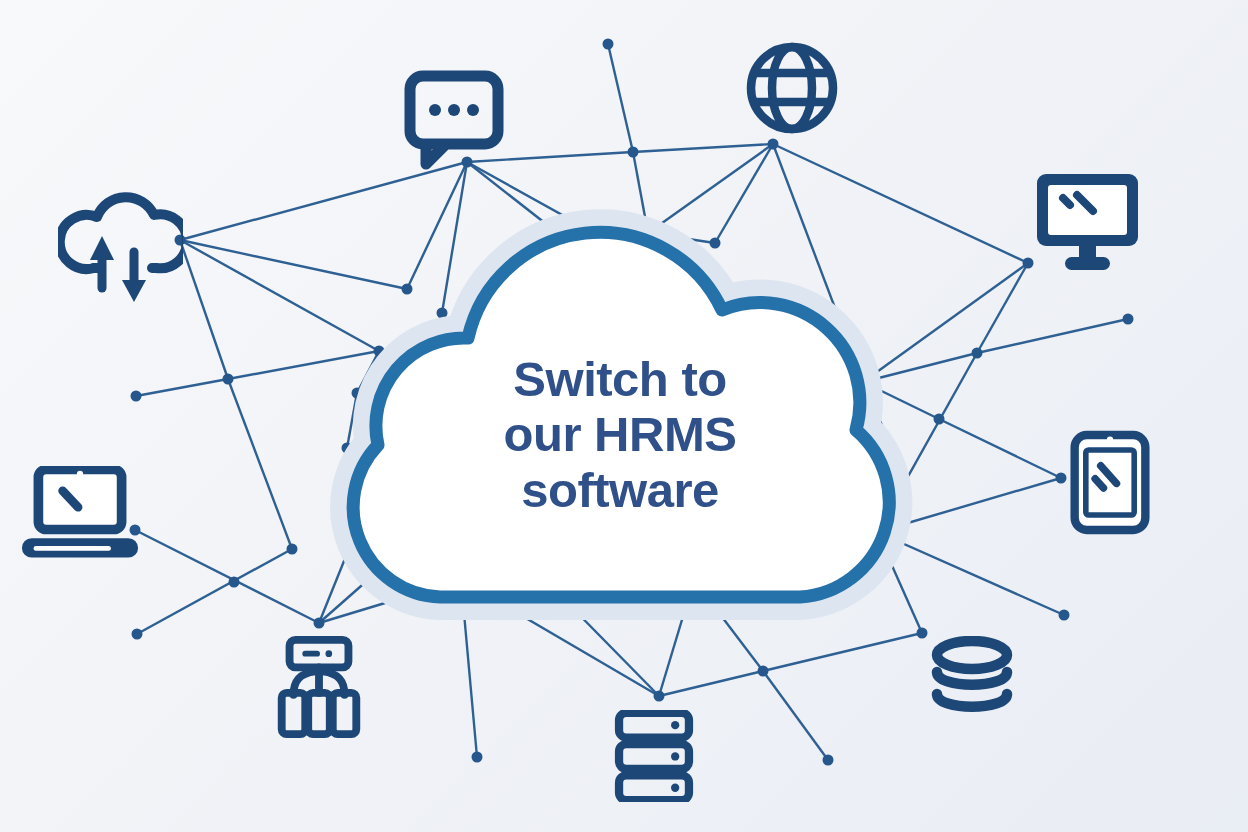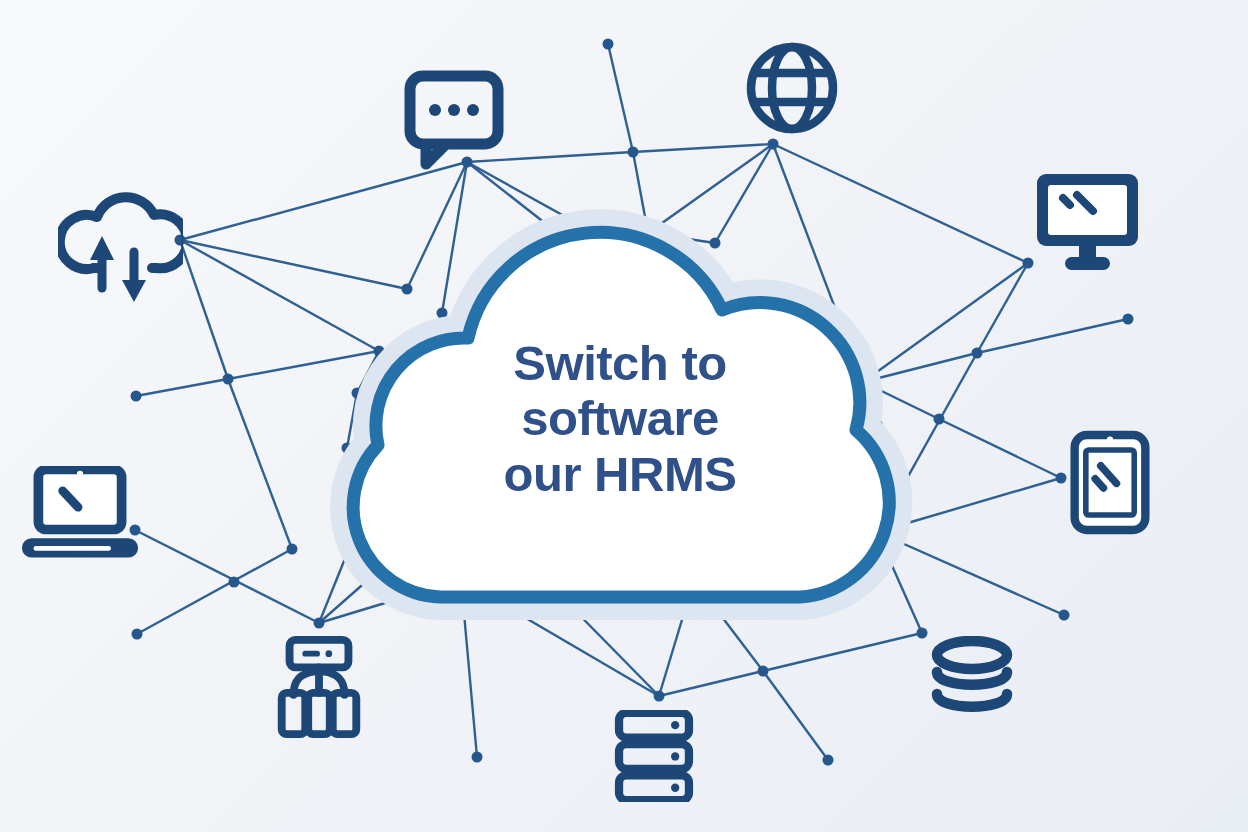--- a/index.html
+++ b/index.html
@@ -5,21 +5,21 @@
   html,body{margin:0;padding:0;background:#dfe3ea;}
   .stage{
     position:relative;width:1248px;height:832px;overflow:hidden;
     background:linear-gradient(135deg,#f8f9fb 0%,#f1f3f7 45%,#e9edf4 100%);
     font-family:"Liberation Sans","DejaVu Sans",sans-serif;
   }
   svg{display:block}
   .layer{position:absolute;left:0;top:0;width:1248px;height:832px;}
   .icon{position:absolute;color:var(--icon,#1d4777);}
   .cloud-text{
-    position:absolute;left:380px;top:336px;width:480px;
+    position:absolute;left:380px;top:352px;width:480px;
     text-align:center;font-weight:bold;font-size:49px;line-height:1.13;
     letter-spacing:-0.5px;color:var(--text,#30508a);
   }
   .cloud-text div{white-space:nowrap;}
 </style>
 </head>
 <body>
 
 <div class="stage" style="--icon: #1d4777; --text: #30508a; --halo: #dde5f0; --cloudstroke: #2571a9; --cloudfill: #ffffff;">
 
@@ -122,22 +122,22 @@
       <circle cx="365" cy="509" r="5.5" fill="#25578d"></circle>
     </svg>
 
   <svg class="layer" viewBox="0 0 1248 832">
     <path d="M 440,597 A 90,90 0 0 1 378,445 A 88,88 0 0 1 468,338 A 135,135 0 0 1 722,310 A 100,100 0 0 1 856,430 A 95,95 0 0 1 800,597 L 440,597 Z" fill="var(--halo)" stroke="var(--halo)" stroke-width="46" stroke-linejoin="round"></path>
     <path d="M 440,597 A 90,90 0 0 1 378,445 A 88,88 0 0 1 468,338 A 135,135 0 0 1 722,310 A 100,100 0 0 1 856,430 A 95,95 0 0 1 800,597 L 440,597 Z" fill="var(--cloudfill)" stroke="var(--cloudstroke)" stroke-width="13" stroke-linejoin="round"></path>
   </svg>
 
   <div class="cloud-text">
     <div>Switch to</div>
+    <div>our HRMS</div>
     <div>software</div>
-    <div>our HRMS</div>
   </div>
 
   <svg class="icon" style="left:58px;top:170px" width="125" height="132" viewBox="0 0 125 132">
     <g fill="none" stroke="currentColor" stroke-width="10" stroke-linecap="round" stroke-linejoin="round">
       <path d="M 36,98 A 27,27 0 1 1 39,47 A 31,31 0 0 1 96,45 A 27,27 0 1 1 98,98"></path>
       <path d="M 36,98 L 40,98 M 94,98 L 98,98"></path>
       <path d="M 44,118 L 44,90" stroke-width="9"></path>
       <path d="M 76,82 L 76,110" stroke-width="9"></path>
     </g>
     <polygon points="44,66 32,90 56,90" fill="currentColor"></polygon>

